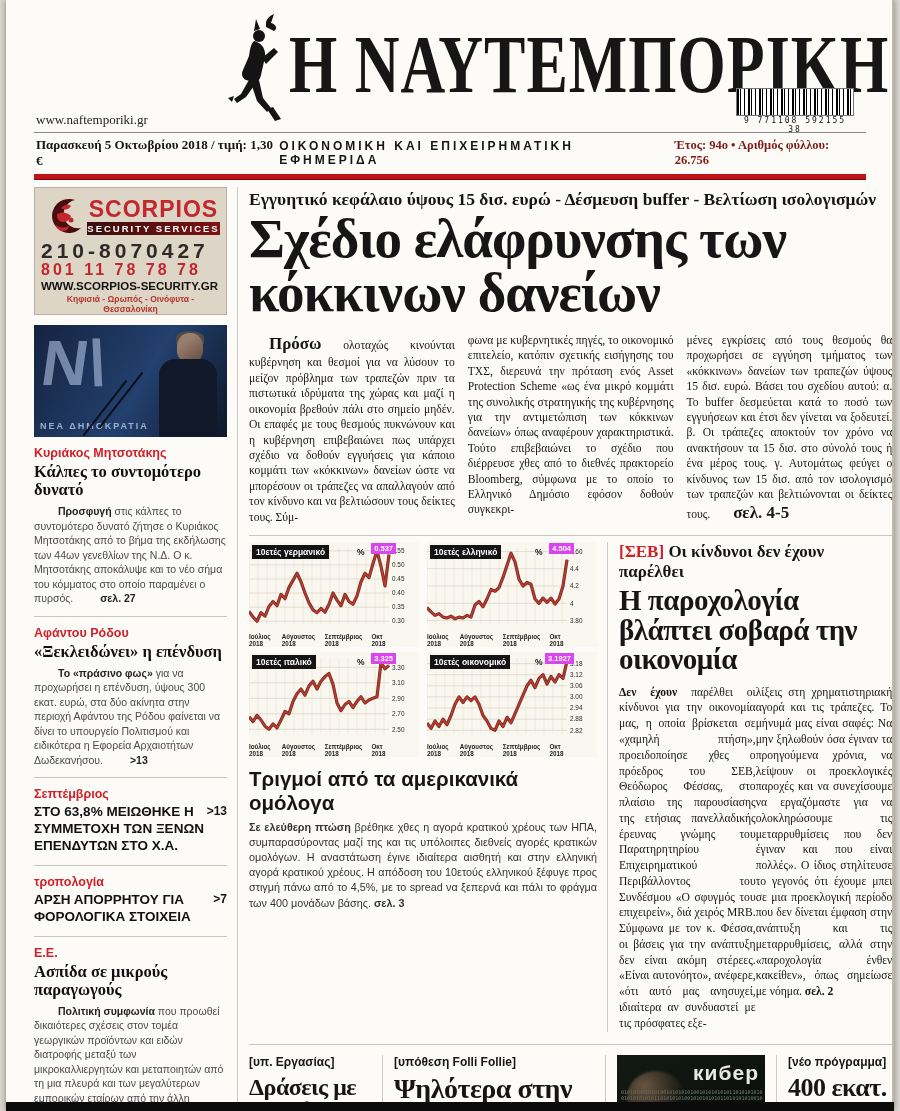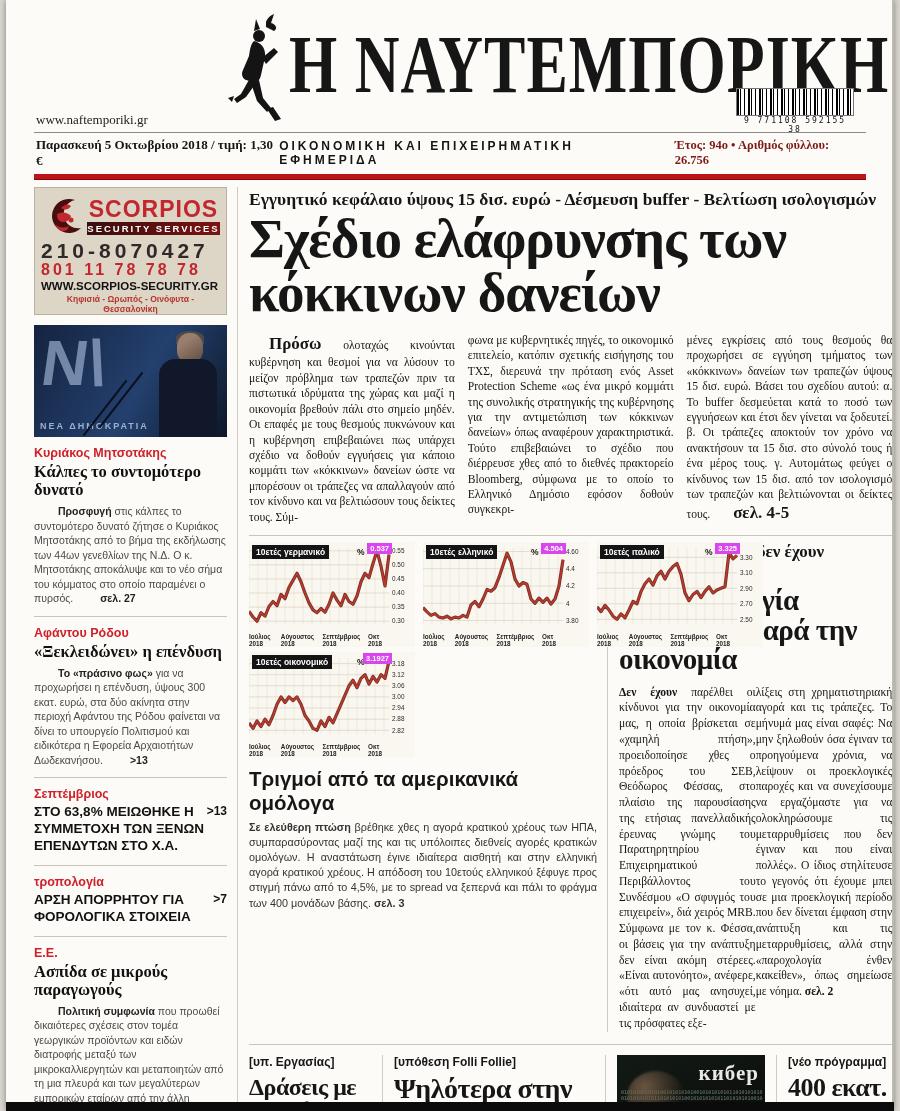--- a/index.html
+++ b/index.html
@@ -67,21 +67,21 @@
   
   .lead-kicker{font-size:17.5px;font-weight:bold;margin:2px 0 2px 0;}
   .lead-head{font-size:55px;font-weight:bold;line-height:.99;letter-spacing:-1px;margin-bottom:12px;}
   .lead-cols{display:flex;gap:13px;}
   .lead-col{flex:1;font-size:11.6px;line-height:1.33;text-align:justify;}
   .lead-col b{font-size:17px;margin-left:20px;}
 
   
   .mid-row{display:flex;margin-top:10px;border-top:1px solid #c9c5bc;padding-top:6px;}
   .charts-zone{width:348px;flex:none;padding-right:10px;border-right:1px solid #cfcbc2;}
-  .charts-grid{display:grid;grid-template-columns:1fr 1fr 1fr;gap:5px 8px;}
+  .charts-grid{display:grid;grid-template-columns:1fr 1fr;gap:5px 8px;}
   .mini-chart{position:relative;background:#faf7f0;}
   .mc-title{position:absolute;left:3px;top:3px;background:#141414;color:#fff;font-family:"Liberation Sans",sans-serif;font-size:8.5px;font-weight:bold;padding:2px 4px;z-index:2;}
   .mc-pct{position:absolute;left:108px;top:5px;font-family:"Liberation Sans",sans-serif;font-size:8.5px;font-weight:bold;z-index:2;}
   .mc-val{position:absolute;right:23px;top:1px;background:#d946ef;color:#fff;font-family:"Liberation Sans",sans-serif;font-size:7.5px;font-weight:bold;padding:1px 3px;z-index:2;}
   .mc-x{display:flex;justify-content:space-between;padding-right:24px;font-family:"Liberation Sans",sans-serif;font-size:6.3px;font-weight:bold;color:#222;margin-top:1px;}
   .charts-footer-head{font-family:"Liberation Sans",sans-serif;font-weight:bold;font-size:20.5px;margin:10px 0 5px 0;}
   .charts-footer-body{font-family:"Liberation Sans",sans-serif;font-size:10.8px;line-height:1.4;color:#333;text-align:justify;}
 
   .sev{flex:1;padding-left:11px;}
   .sev-kicker{font-size:17px;font-weight:bold;margin-bottom:4px;}
@@ -96,21 +96,21 @@
   .b-col:first-child{padding-left:0;}
   .b-col:last-child{border-right:none;padding-right:0;}
   .b-kicker{font-family:"Liberation Sans",sans-serif;font-size:12px;font-weight:bold;margin-bottom:6px;}
   .b-head{font-size:24px;font-weight:bold;line-height:1.02;letter-spacing:-.5px;margin-bottom:8px;}
   .col-labor{width:122px;flex:none;}
   .col-folli{width:200px;flex:none;}
   .col-cyber{width:148px;flex:none;}
   .col-espa{flex:1;}
 
   .cyber-photo{position:relative;width:100%;height:100px;background:linear-gradient(160deg,#131a16 0%,#0c100d 60%,#1d231c 100%);overflow:hidden;}
-  .cy-word{position:absolute;right:6px;top:6px;color:#e8e8e8;font-family:Liberation Serif, serif;font-weight:bold;font-size:21px;letter-spacing:1px;}
+  .cy-word{position:absolute;right:6px;top:6px;color:#e8e8e8;font-family:Liberation Sans, sans-serif;font-weight:bold;font-size:21px;letter-spacing:1px;}
   .cy-bin{position:absolute;left:4px;top:34px;right:2px;color:rgba(190,220,190,.55);font-family:"DejaVu Sans Mono",monospace;font-size:5px;line-height:1.3;word-break:break-all;}
   .cy-keys{position:absolute;left:0;right:0;bottom:0;height:34px;background:repeating-linear-gradient(90deg,#2a2d2a 0 12px,#0d0f0d 12px 14px),repeating-linear-gradient(#262926 0 10px,#0d0f0d 10px 12px);opacity:.85;transform:skewX(-12deg) scale(1.15);}
   .cy-hand{position:absolute;left:10px;top:16px;width:58px;height:52px;background:radial-gradient(ellipse at 30% 30%,rgba(122,96,74,.85),rgba(40,30,22,.1) 70%);border-radius:50%;filter:blur(1px);}
 
   .pgref{font-weight:bold;}
   .scan-bottom{position:absolute;left:0;right:0;bottom:0;height:9px;background:#0b0b0b;}
   .scan-right{position:absolute;top:0;bottom:0;right:0;width:2px;background:#bdb9b0;}
 </style>
 </head>
 <body>

